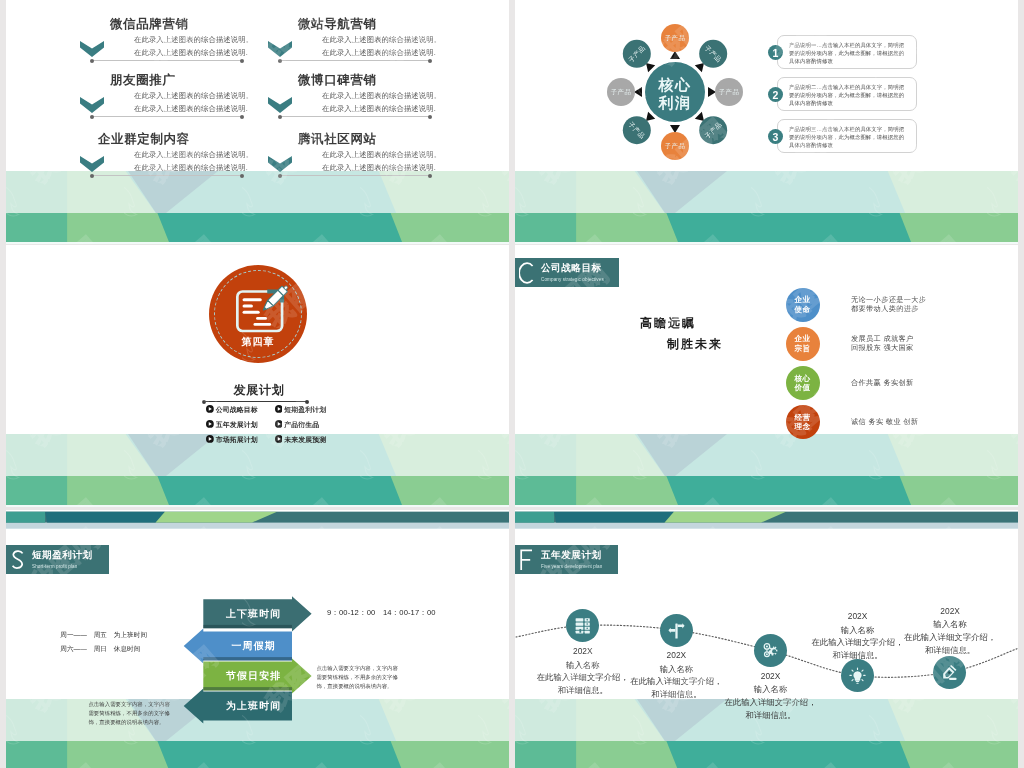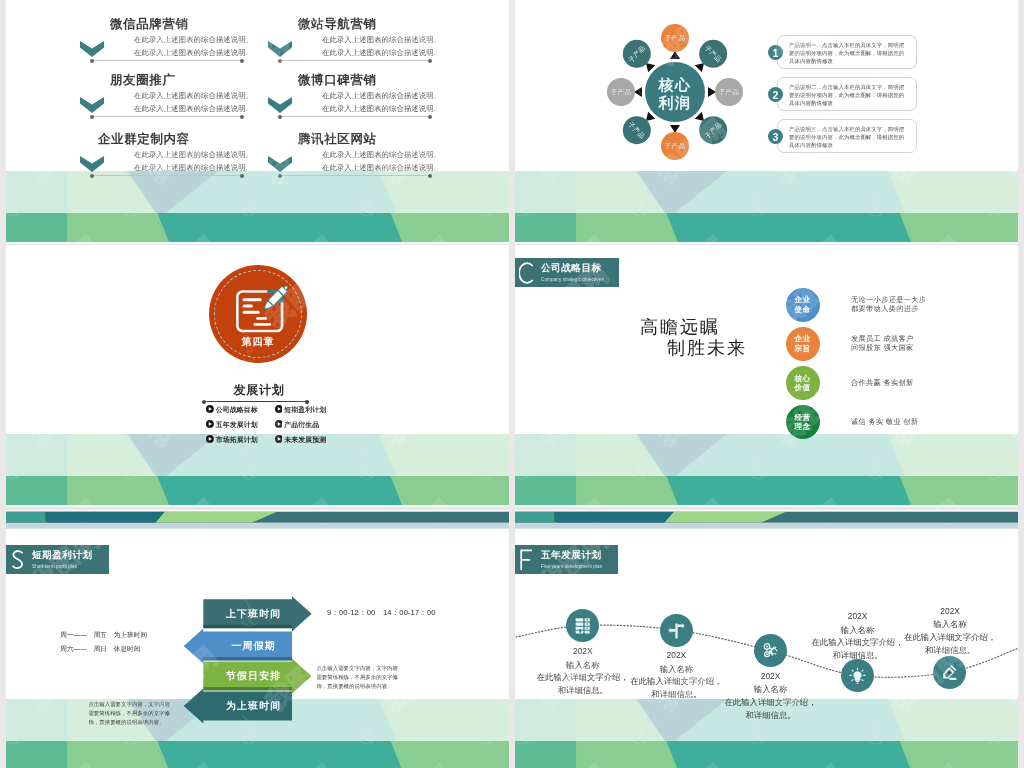--- a/index.html
+++ b/index.html
@@ -40,21 +40,21 @@
 .s3li b{display:inline-block;vertical-align:-1px;margin-right:2px;}
 
 
 .hbadge{position:absolute;background:#3b7274;height:29px;}
 .hbadge .hletter{position:absolute;line-height:0;}
 .sr{position:absolute;width:1px;height:1px;overflow:hidden;clip:rect(0 0 0 0);white-space:nowrap;}
 .hbadge .htxt1{position:absolute;font-size:9.6px;color:#fff;font-weight:bold;letter-spacing:.5px;line-height:10px;white-space:nowrap;}
 .hbadge .htxt2{position:absolute;font-size:4.6px;color:#cfe4e4;letter-spacing:.1px;line-height:6px;white-space:nowrap;}
 
 
-.bigmotto{position:absolute;font-size:18px;font-weight:normal;color:#1e1e1e;letter-spacing:2px;}
+.bigmotto{position:absolute;font-size:12px;font-weight:bold;color:#1e1e1e;letter-spacing:2px;}
 .vcirc{position:absolute;width:34px;height:34px;border-radius:50%;color:#fff;font-size:7.6px;font-weight:bold;
   display:flex;flex-direction:column;align-items:center;justify-content:center;line-height:9.5px;letter-spacing:.3px;}
 .vtxt{position:absolute;font-size:7.2px;color:#4a4a4a;line-height:9.3px;letter-spacing:.35px;margin-left:24px;}
 
 
 .arrowlbl{position:absolute;color:#fff;font-size:9.9px;font-weight:bold;letter-spacing:1.2px;white-space:nowrap;}
 .s5txt{position:absolute;font-size:5.4px;color:#3c3c3c;line-height:9.1px;letter-spacing:.05px;}
 .s5time{position:absolute;font-size:7.6px;color:#1f1f1f;letter-spacing:.1px;white-space:nowrap;}
 .s5wd{position:absolute;font-size:6.6px;color:#2a2a2a;letter-spacing:.1px;white-space:nowrap;}
 
@@ -299,21 +299,21 @@
           <div>发展员工 成就客户</div>
           <div>回报股东 强大国家</div>
         </div>
         <div class="vcirc" style="left:270.5px;top:121.1px;background:#7cb342">
           <span>核心</span>
           <span>价值</span>
         </div>
         <div class="vtxt" style="left:312px;top:132.9px">
           <div>合作共赢 务实创新</div>
         </div>
-        <div class="vcirc" style="left:270.5px;top:160.39999999999998px;background:#15803d">
+        <div class="vcirc" style="left:270.5px;top:160.39999999999998px;background:#c2410c">
           <span>经营</span>
           <span>理念</span>
         </div>
         <div class="vtxt" style="left:312px;top:172.2px">
           <div>诚信 务实 敬业 创新</div>
         </div>
       </div>
     <svg class="wm">
         <rect width="503" height="262" fill="url(#wmpat)"></rect>
       </svg>

